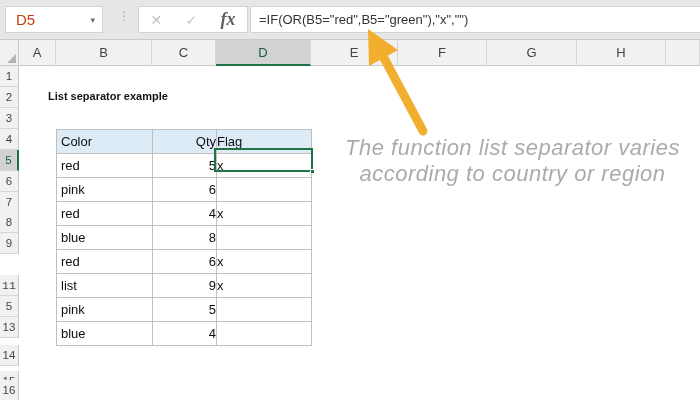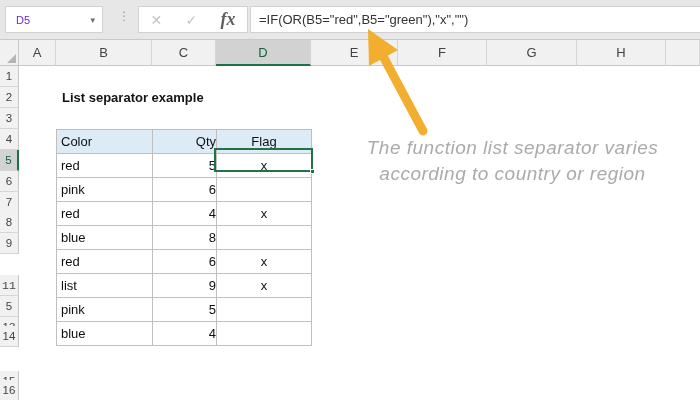--- a/index.html
+++ b/index.html
@@ -4,21 +4,21 @@
 <style>
   * { margin:0; padding:0; box-sizing:border-box; }
   body { background:#fff; font-family:"Liberation Sans", sans-serif; }
   .stage { position:relative; width:700px; height:400px; background:#fff; overflow:hidden; }
 
   
   .topbar { position:absolute; left:0; top:0; width:700px; height:40px;
             background:#E7E7E7; border-bottom:1px solid #C9C9C9; }
   .namebox { position:absolute; left:5px; top:6px; width:98px; height:27px;
              background:#fff; border:1px solid #D2D2D2; display:flex; align-items:center; cursor:default; }
-  .namebox .txt { padding-left:10px; font-size:11px; color:#6d28d9; flex:1; }
+  .namebox .txt { padding-left:10px; font-size:15px; color:#c2410c; flex:1; }
   .namebox .dd { color:#6b6b6b; font-size:9px; padding-right:7px; }
   .vdots { position:absolute; left:118px; top:12px; color:#9a9a9a; font-size:12px; line-height:8px; }
   .fxbox { position:absolute; left:138px; top:6px; width:110px; height:27px; background:#fff;
            border:1px solid #D2D2D2; display:flex; align-items:center; justify-content:space-around; }
   .icon-x, .icon-check { color:#C4C4C4; font-size:14px; }
   .icon-fx { color:#5f5f5f; font-style:italic; font-weight:bold;
              font-family:"Liberation Serif", serif; font-size:18px; }
   .formulabox { position:absolute; left:250px; top:6px; width:450px; height:27px; background:#fff;
                 border:1px solid #D2D2D2; border-right:none; display:flex; align-items:center;
                 padding-left:8px; font-size:13px; color:#333; white-space:nowrap; overflow:hidden; }
@@ -33,36 +33,36 @@
             display:flex; align-items:center; justify-content:center;
             font-size:13px; color:#434343; cursor:default; }
   .colhdr.sel { background:#D2D2D2; border-bottom:2px solid #1E7145; color:#17603C; }
   .rowhdr { position:absolute; left:0; width:19px; height:21px; background:#F1F1F1;
             border-right:1px solid #C8C8C8; border-bottom:1px solid #D5D5D5;
             display:flex; align-items:center; justify-content:center;
             font-size:11.5px; color:#434343; cursor:default; }
   .rowhdr.sel { background:#D2D2D2; border-right:2px solid #1E7145; color:#17603C; }
 
   
-  .sheet-title { position:absolute; left:62px; top:90px; font-size:13px; font-weight:bold; color:#141414; }
+  .sheet-title { position:absolute; left:48px; top:90px; font-size:11px; font-weight:bold; color:#141414; }
 
   table.xtable { position:absolute; left:56px; top:129px; border-collapse:collapse; }
   .xtable td { border:1px solid #BFBFBF; font-size:13px; color:#101010; height:24px; padding:0 0 0 0; }
   .xtable td.c-color { width:96px; text-align:left; padding-left:4px; }
   .xtable td.c-qty   { width:64px; text-align:right; }
-  .xtable td.c-flag  { width:95px; text-align:center; }
+  .xtable td.c-flag  { width:95px; }
   .xtable tr.hdrrow td { background:#DDEBF7; }
 
   .sel-cell { position:absolute; left:214px; top:148px; width:99px; height:24px;
               border:2px solid #217346; pointer-events:none; }
   .sel-cell .handle { position:absolute; right:-4px; bottom:-4px; width:5px; height:5px;
                       background:#217346; border:1px solid #fff; }
 
   .annotation { position:absolute; left:335px; top:135px; width:355px; text-align:center;
-                font-style:italic; font-size:19px; line-height:26px; letter-spacing:0.5px;
+                font-style:italic; font-size:22px; line-height:26px; letter-spacing:0.5px;
                 color:#ABABAB; }
 
   svg.arrow { position:absolute; left:0; top:0; pointer-events:none; }
 </style>
 </head>
 <body>
 
 <div class="stage">
 
   <div class="topbar">
@@ -99,21 +99,21 @@
   <div class="rowhdr" style="top:129px;">4</div>
   <div class="rowhdr sel" style="top:150px;">5</div>
   <div class="rowhdr" style="top:171px;">6</div>
   <div class="rowhdr" style="top:192px;">7</div>
   <div class="rowhdr" style="top:212px;">8</div>
   <div class="rowhdr" style="top:233px;">9</div>
   <div class="rowhdr" style="top:254px;margin-top:39px;">10</div>
   <div class="rowhdr" style="top:275px;font-family:Liberation Mono, monospace;">11</div>
   <div class="rowhdr" style="top:296px;">5</div>
   <div class="rowhdr" style="top:317px;">13</div>
-  <div class="rowhdr" style="top:326px;">14</div>
+  <div class="rowhdr" style="top:345px;">14</div>
   <div class="rowhdr" style="top:359px;margin-top:12px;">15</div>
   <div class="rowhdr" style="top:380px;">16</div>
 
   <div class="sheet-title">List separator example</div>
 
   <table class="xtable">
     <tbody>
         <tr class="hdrrow">
       <td class="c-color">Color</td>
       <td class="c-qty">Qty</td>

